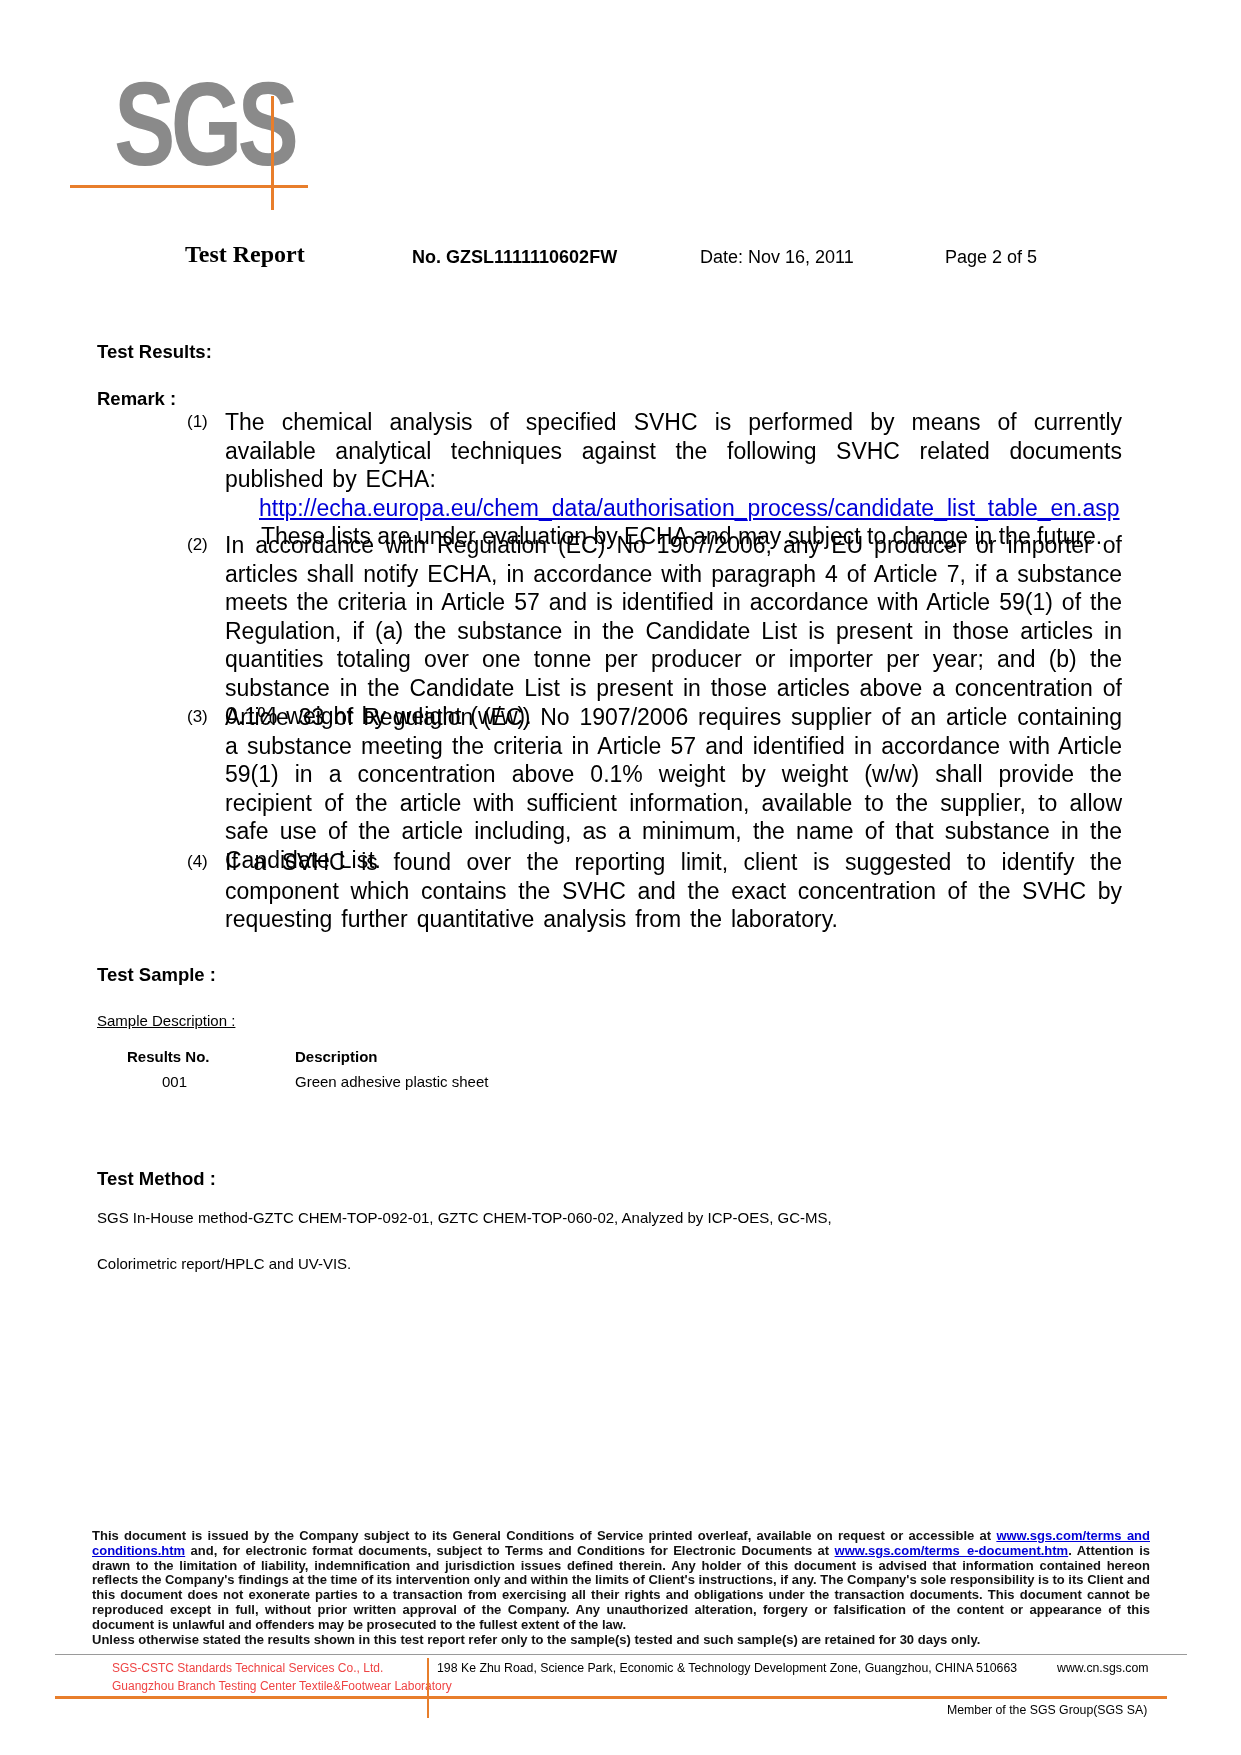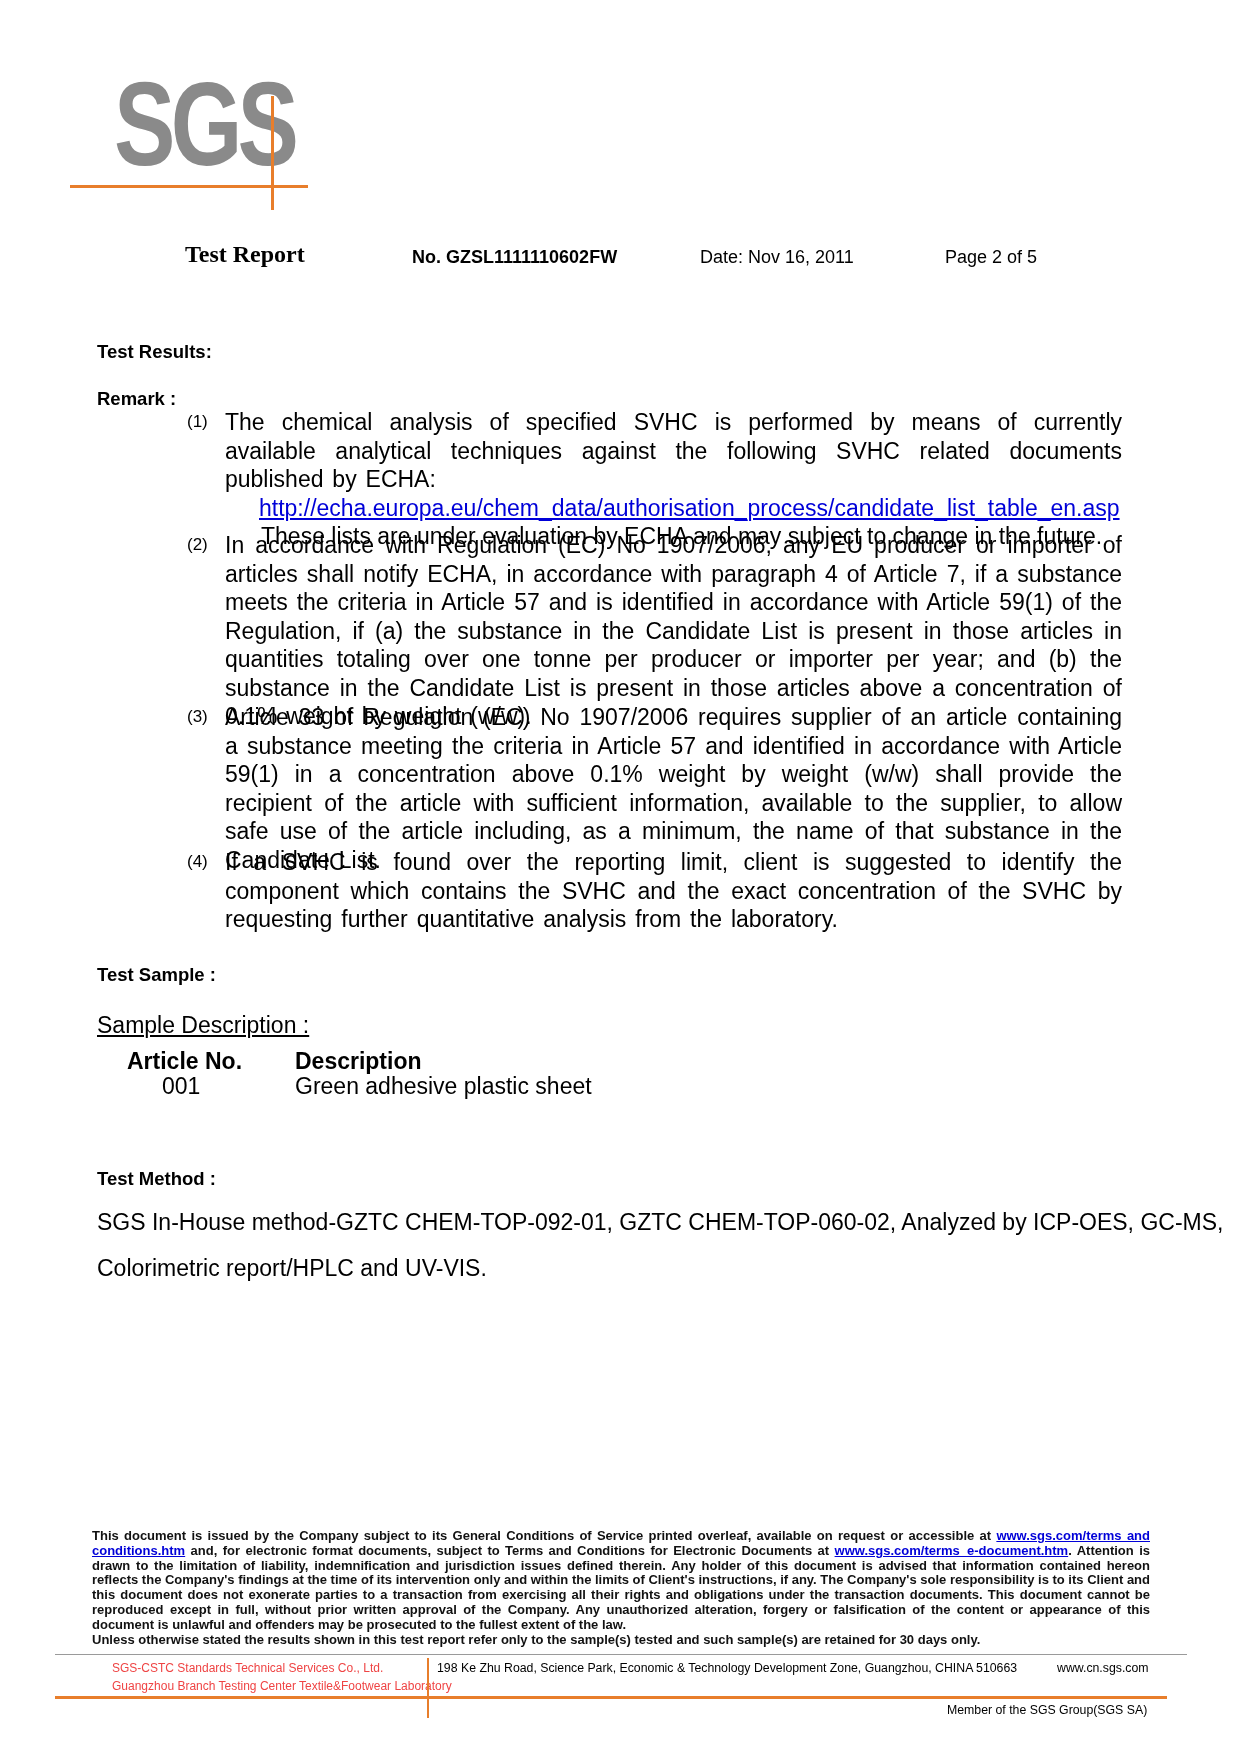--- a/index.html
+++ b/index.html
@@ -22,21 +22,21 @@
   }
   .accent-line{background:#e87e2b;}
 
   
   .title{font-size:24px;font-weight:bold;white-space:nowrap;font-family:Liberation Serif, serif;}
   .hmeta{font-size:18px;white-space:nowrap;}
   .b{font-weight:bold;}
 
   
   .heading{font-size:18.5px;font-weight:bold;white-space:nowrap;}
-  .body-txt{font-size:23px;white-space:nowrap;}
+  .body-txt{font-size:15px;white-space:nowrap;}
   .underline{text-decoration:underline;}
 
   .remark-item{display:flex;align-items:flex-start;}
   .rnum{width:38px;flex:none;font-size:17px;line-height:28.5px;}
   .rtext{width:897px;font-size:23px;line-height:28.5px;text-align:justify;word-spacing:2.5px;}
   .rtext .plainline{text-align:left;word-spacing:normal;}
   .link{color:#0000d8;text-decoration:underline;cursor:pointer;}
 
   
   .disclaimer{
@@ -93,21 +93,21 @@
   </div>
 
   <div class="abs remark-item" style="left:187px;top:848px;">
     <div class="rnum">(4)</div>
     <div class="rtext">If a SVHC is found over the reporting limit, client is suggested to identify the component which contains the SVHC and the exact concentration of the SVHC by requesting further quantitative analysis from the laboratory.</div>
   </div>
 
   <div class="abs heading" style="left:97px;top:964px;">Test Sample :</div>
   <div class="abs body-txt underline" style="left:97px;top:1012px;">Sample Description :</div>
 
-  <div class="abs body-txt b" style="left:127px;top:1048px;">Article No.</div>
+  <div class="abs body-txt b" style="left:127px;top:1048px;">Results No.</div>
   <div class="abs body-txt b" style="left:295px;top:1048px;">Description</div>
   <div class="abs body-txt" style="left:162px;top:1073px;">001</div>
   <div class="abs body-txt" style="left:295px;top:1073px;">Green adhesive plastic sheet</div>
 
   <div class="abs heading" style="left:97px;top:1168px;">Test Method :</div>
   <div class="abs body-txt" style="left:97px;top:1209px;">SGS In-House method-GZTC CHEM-TOP-092-01, GZTC CHEM-TOP-060-02, Analyzed by ICP-OES, GC-MS,</div>
   <div class="abs body-txt" style="left:97px;top:1255px;">Colorimetric report/HPLC and UV-VIS.</div>
 
   <div class="abs disclaimer" style="left:92px;top:1529px;">
     <div><span>This document is issued by the Company subject to its General Conditions of  Service printed overleaf, available on request or accessible at </span><a class="link">www.sgs.com/terms and conditions.htm</a><span> and, for electronic format documents, subject to Terms and Conditions for Electronic Documents at </span><a class="link">www.sgs.com/terms_e-document.htm</a><span>. Attention is drawn to the limitation of liability, indemnification and jurisdiction issues defined therein. Any holder of this document is advised that information contained hereon reflects the Company's findings at the time of its intervention only and within the limits of Client's instructions, if any. The Company's sole responsibility is to its Client and this document does not exonerate parties to a transaction from exercising all their rights and obligations under the transaction documents. This document cannot be reproduced except in full, without prior written approval of the Company. Any unauthorized alteration, forgery or falsification of the content or appearance of this document is unlawful and offenders may be prosecuted to the fullest extent of the law.</span></div>

